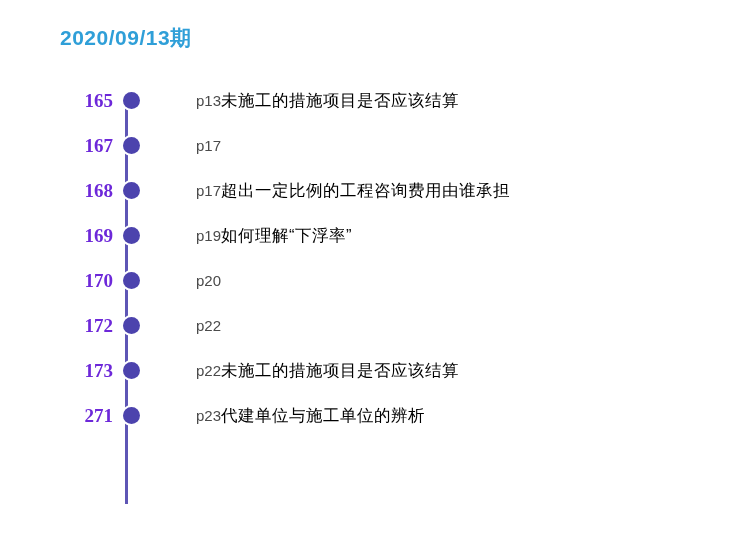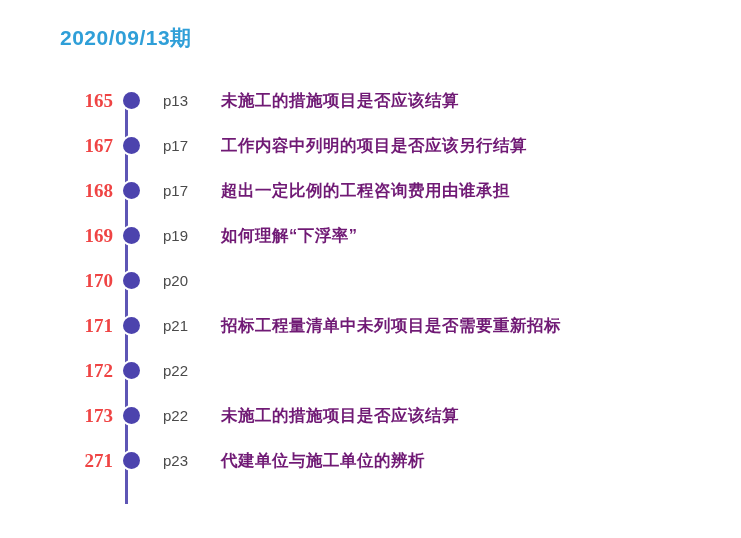--- a/index.html
+++ b/index.html
@@ -46,21 +46,21 @@
     position: relative;
     height: 45px;
     display: flex;
     align-items: center;
   }
   .num {
     width: 58px;
     text-align: right;
     font-size: 19px;
     font-weight: bold;
-    color: #ef4444;
+    color: #6d28d9;
     font-family: "Liberation Serif", serif;
   }
   .dot-cell {
     width: 36px;
     display: flex;
     justify-content: center;
     align-items: center;
     position: relative;
     z-index: 2;
   }
@@ -68,30 +68,29 @@
     width: 17px;
     height: 17px;
     border-radius: 50%;
     background: #4c43ad;
     box-shadow: 0 0 0 2px #ffffff;
   }
   .page-no {
     width: 72px;
     font-size: 15px;
     color: #4a4a4a;
-    text-align: left;
+    text-align: right;
     padding-left: 14px;
     box-sizing: border-box;
   }
   .topic {
     font-size: 16.5px;
-    color: #701a75;
+    color: #000000;
     letter-spacing: 0.5px;
     white-space: nowrap;
-    font-weight: bold;
   }
 </style>
 </head>
 <body>
 
 <div class="page">
 
   <div class="title" style="color: rgb(47, 159, 216);">2020/09/13期</div>
 
   <div class="timeline">
@@ -106,21 +105,20 @@
       <div class="topic">未施工的措施项目是否应该结算</div>
     </div>
 
 
     <div class="row">
       <div class="num">167</div>
       <div class="dot-cell">
           <span class="dot" style="background: rgb(76, 67, 173);"></span>
         </div>
       <div class="page-no">p17</div>
-      <div class="topic">工作内容中列明的项目是否应该另行结算</div>
     </div>
 
     <div class="row">
       <div class="num">168</div>
       <div class="dot-cell">
           <span class="dot" style="background: rgb(76, 67, 173);"></span>
         </div>
       <div class="page-no">p17</div>
       <div class="topic">超出一定比例的工程咨询费用由谁承担</div>
     </div>
@@ -135,28 +133,20 @@
     </div>
 
     <div class="row">
       <div class="num">170</div>
       <div class="dot-cell">
           <span class="dot" style="background: rgb(76, 67, 173);"></span>
         </div>
       <div class="page-no">p20</div>
     </div>
 
-    <div class="row">
-      <div class="num">171</div>
-      <div class="dot-cell">
-          <span class="dot" style="background: rgb(76, 67, 173);"></span>
-        </div>
-      <div class="page-no">p21</div>
-      <div class="topic">招标工程量清单中未列项目是否需要重新招标</div>
-    </div>
 
     <div class="row">
       <div class="num">172</div>
       <div class="dot-cell">
           <span class="dot" style="background: rgb(76, 67, 173);"></span>
         </div>
       <div class="page-no">p22</div>
     </div>
 
     <div class="row">

